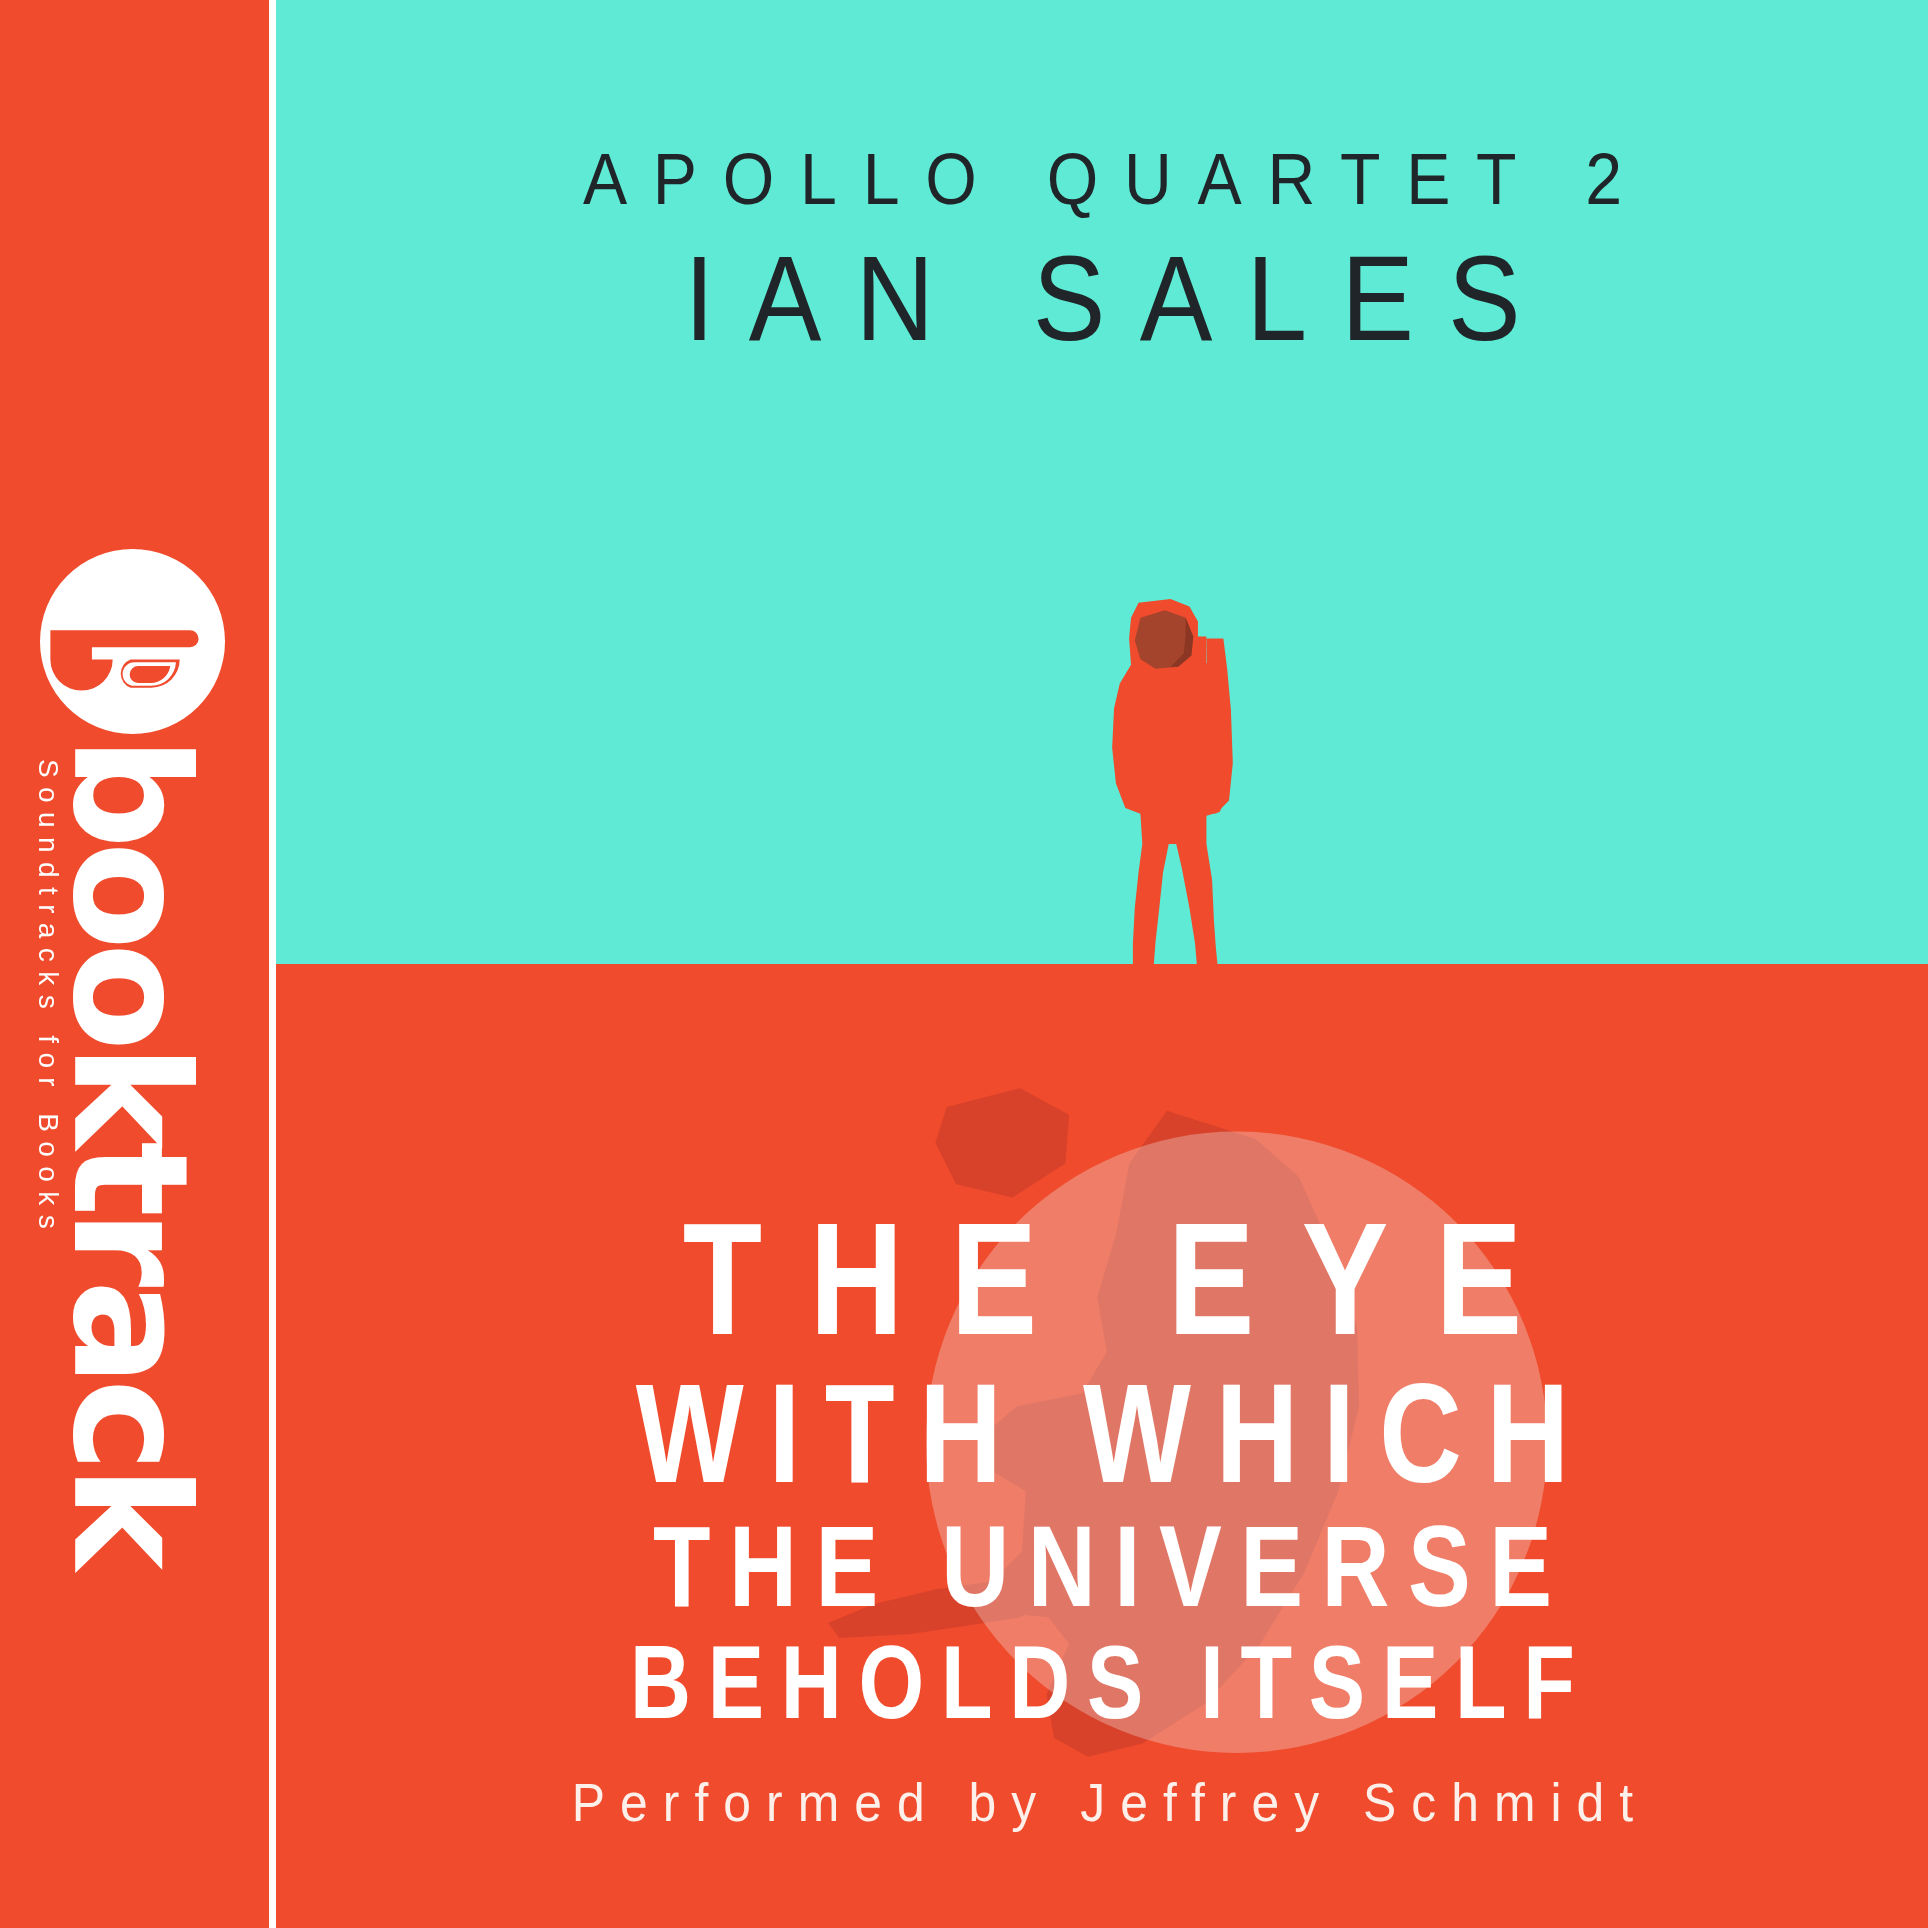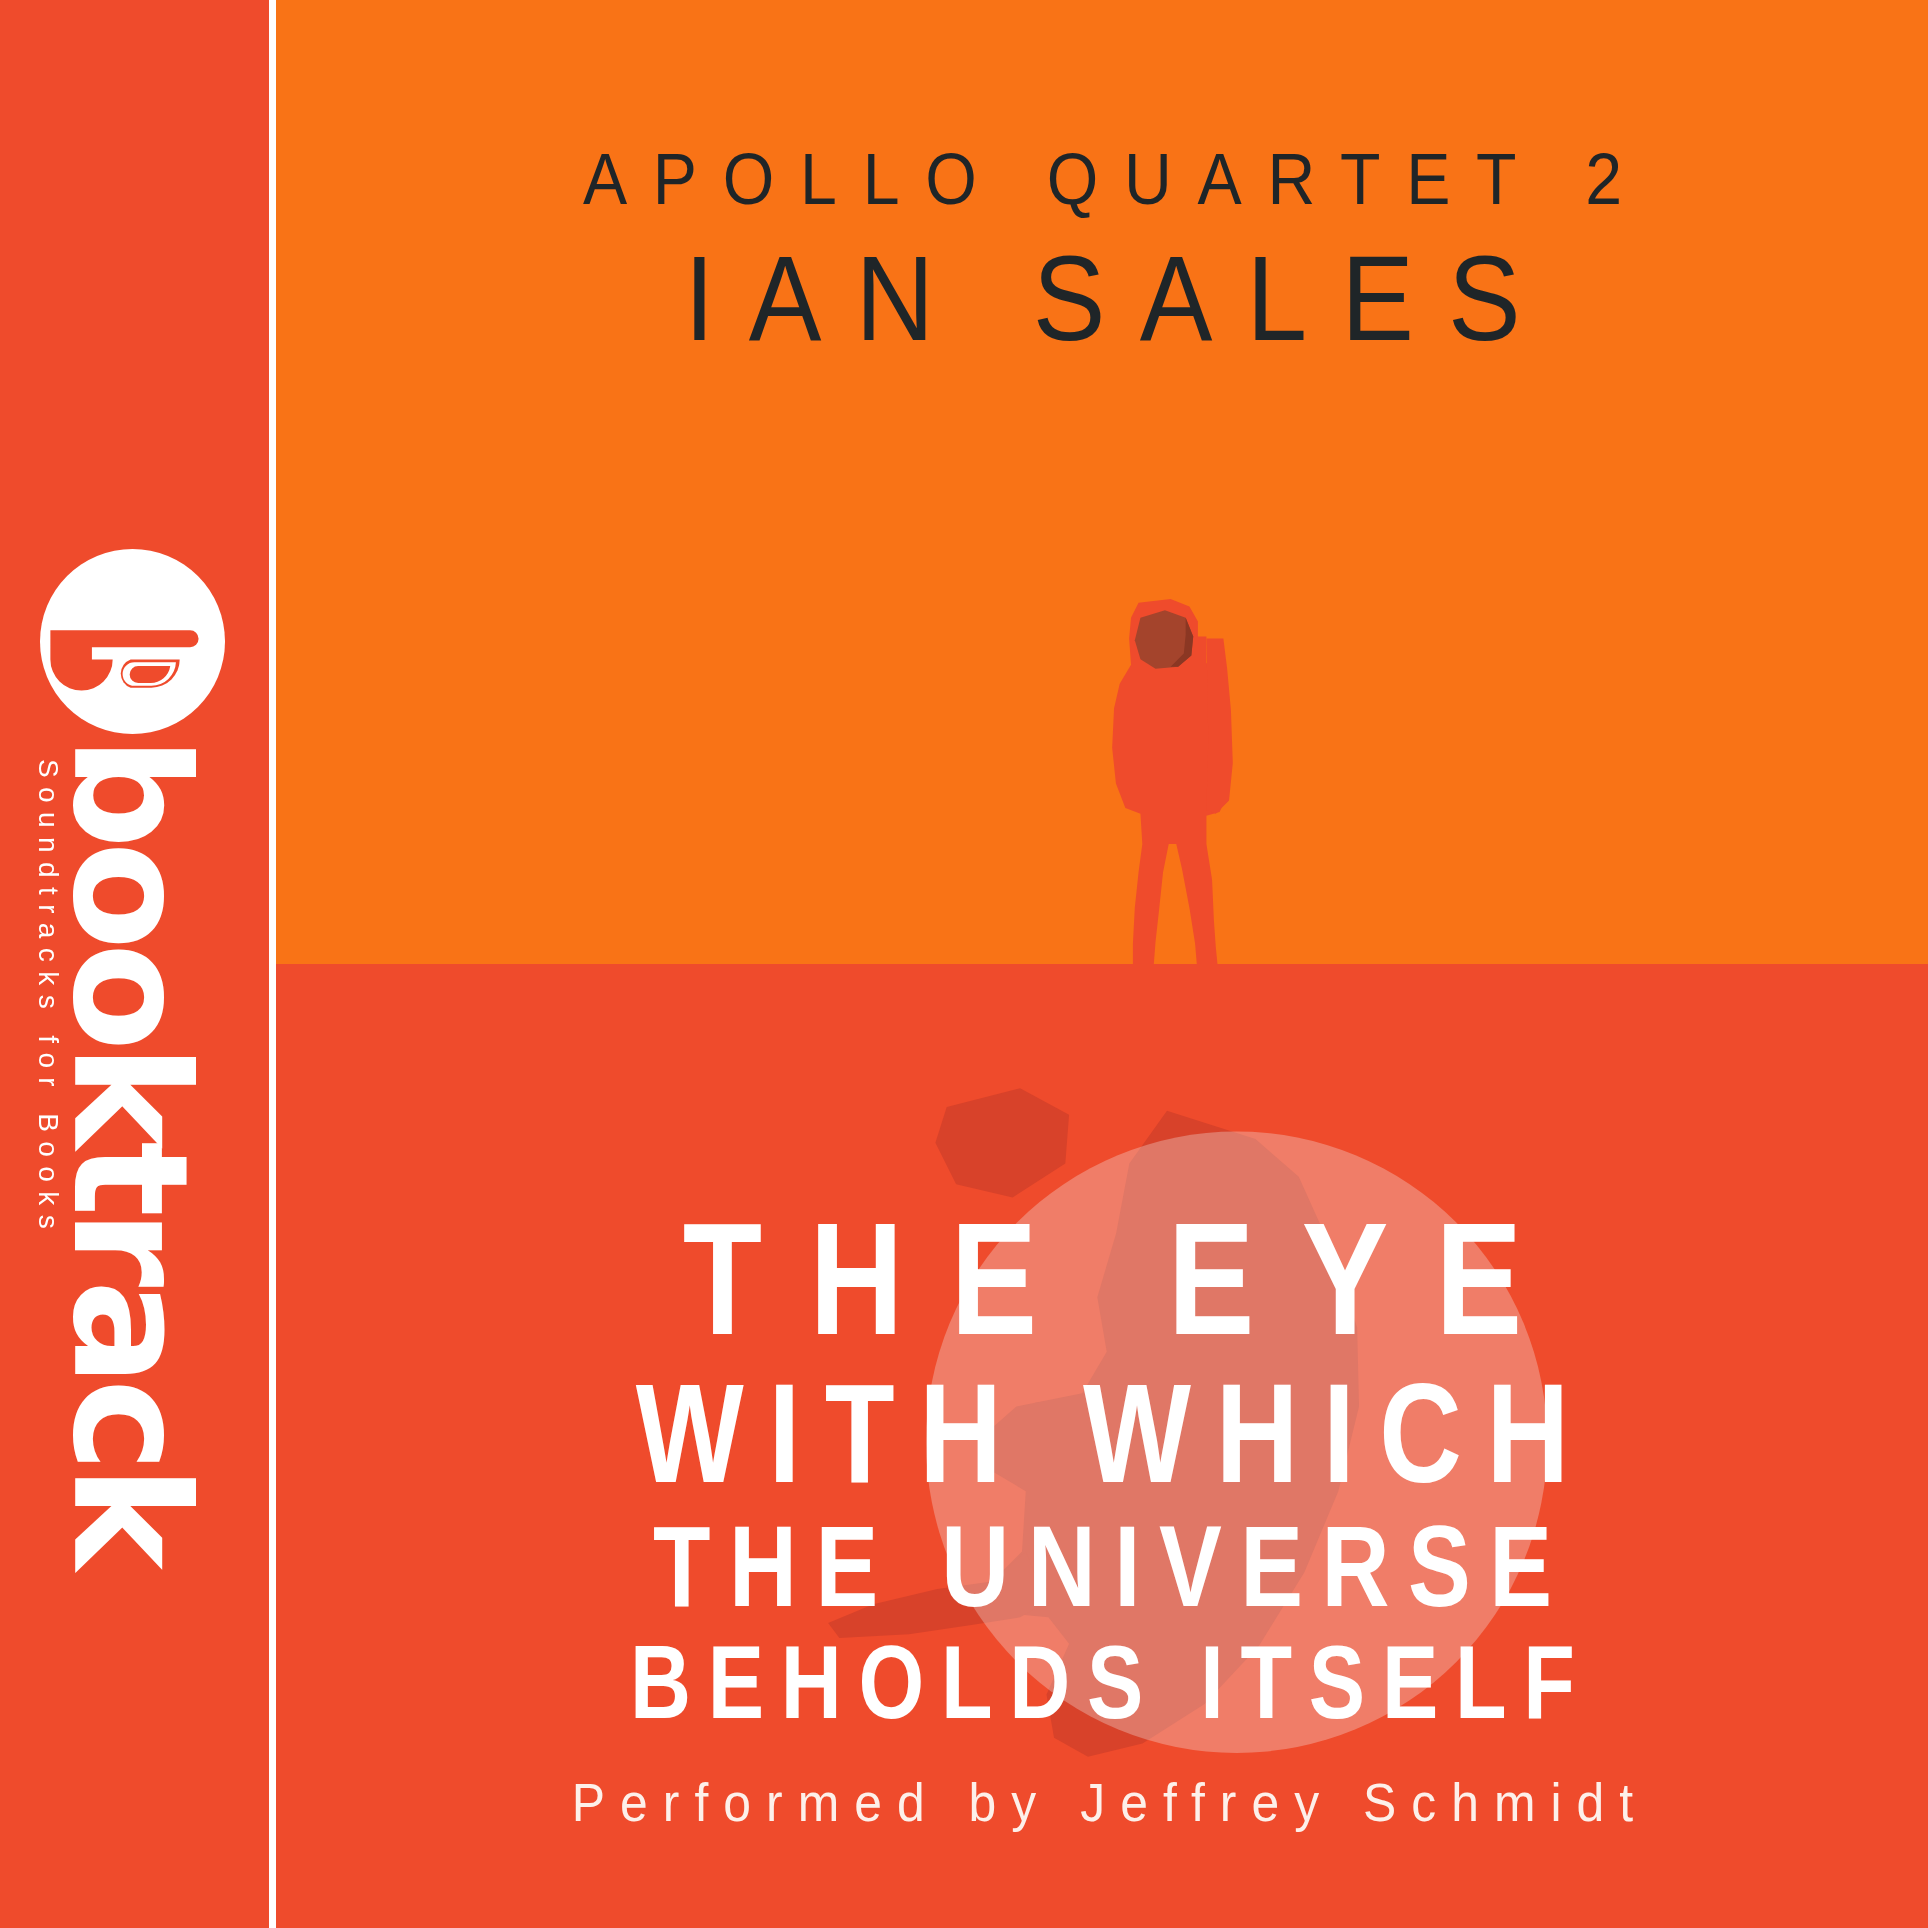--- a/index.html
+++ b/index.html
@@ -90,21 +90,21 @@
     top: 759px;
   }
 
   
   .front-panel {
     position: absolute;
     left: 276px;
     top: 0;
     width: 1653px;
     height: 1928px;
-    background: #f97316;
+    background: #5eead4;
     overflow: hidden;
   }
 
   .series-line {
     position: absolute;
     left: 0;
     top: 143px;
     width: 1653px;
     text-align: center;
     color: #1f2528;

